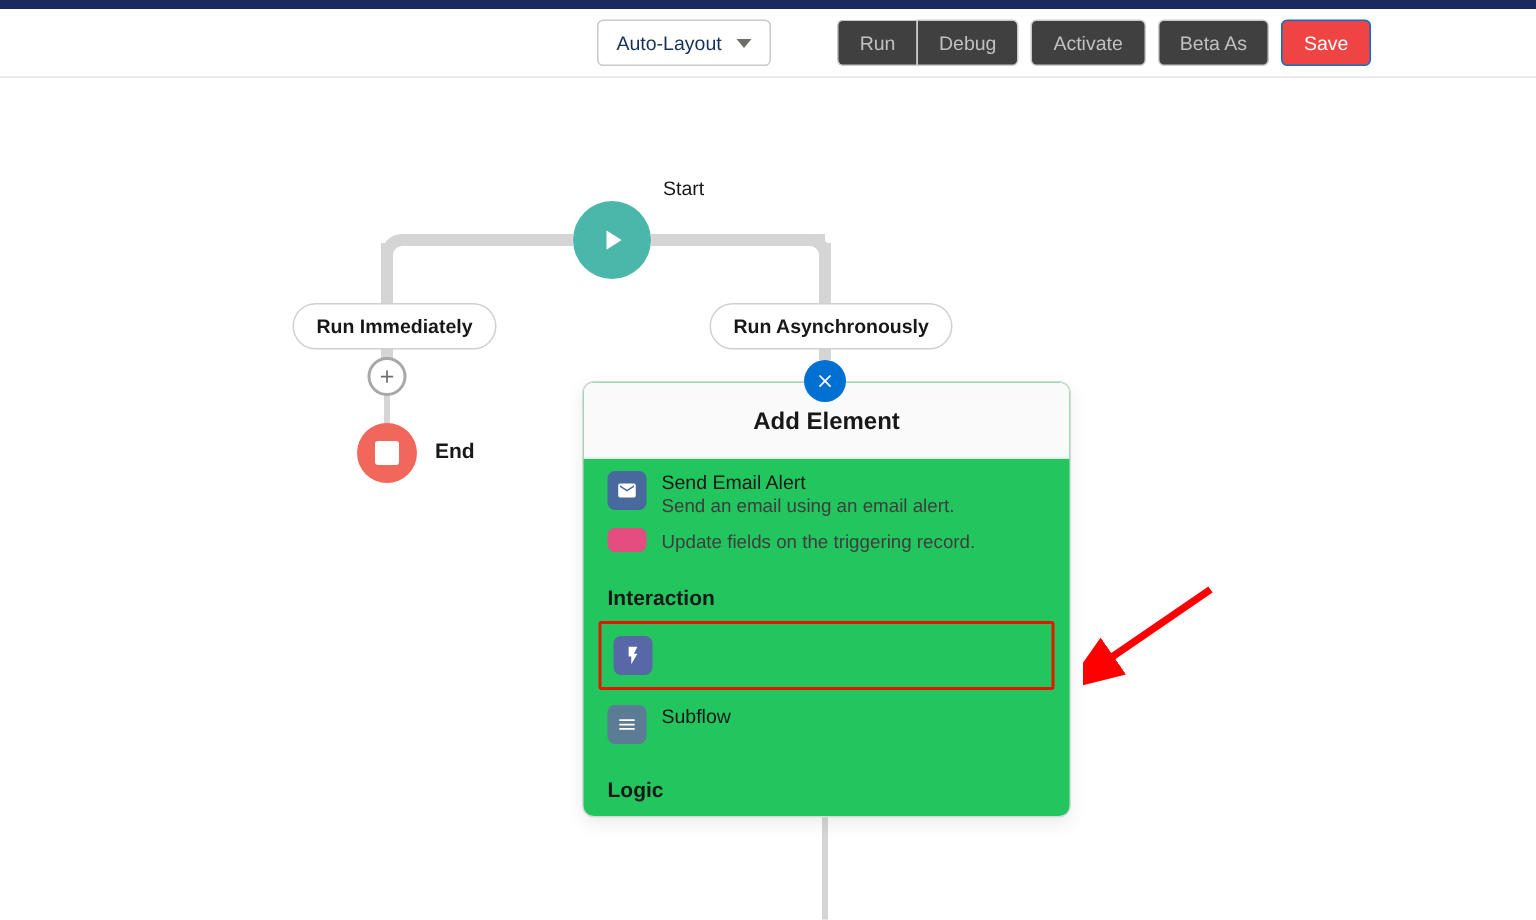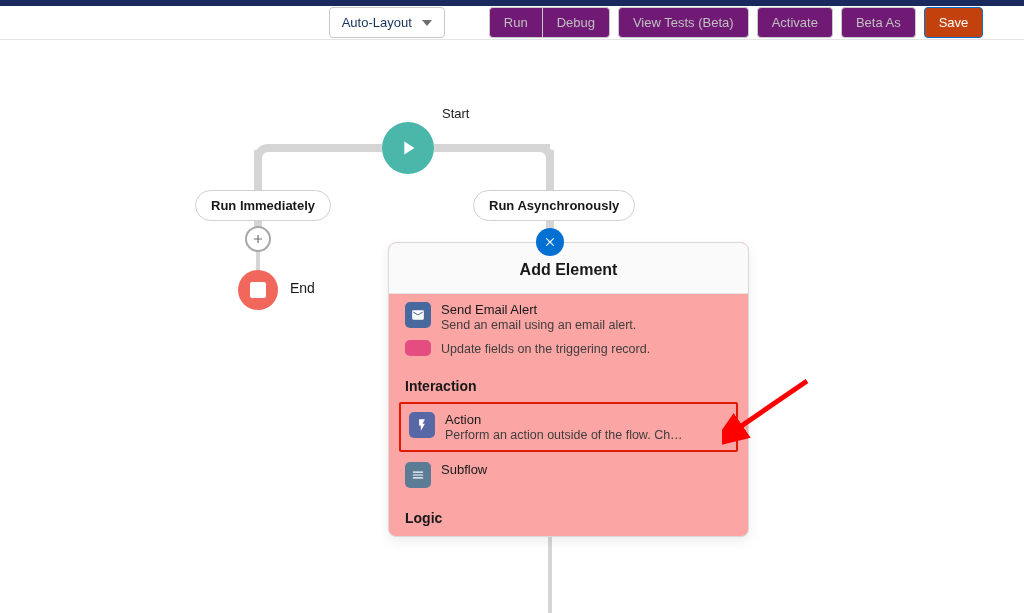--- a/index.html
+++ b/index.html
@@ -13,21 +13,21 @@
   }
   .topbar-stripe {
     height: 6px;
     width: 100%;
     background: #1a2a5e;
   }
   .toolbar {
     display: flex;
     align-items: center;
     justify-content: center;
-    height: 34px;
+    height: 46px;
     border-bottom: 1px solid #e5e5e5;
     gap: 8px;
     padding: 0 12px;
   }
   .dropdown {
     display: inline-flex;
     align-items: center;
     gap: 10px;
     padding: 7px 12px;
     border: 1px solid #c9c9c9;
@@ -39,28 +39,28 @@
   }
   .chevron {
     width: 0; height: 0;
     border-left: 5px solid transparent;
     border-right: 5px solid transparent;
     border-top: 6px solid #706e6b;
   }
   .btn {
     padding: 7px 14px;
     border: 1px solid #c9c9c9;
-    background: #701a75;
+    background: #404040;
     border-radius: 4px;
     font-size: 13px;
     color: #c0c0c0;
     cursor: pointer;
   }
   .btn.primary {
-    background: #c2410c;
+    background: #ef4444;
     border-color: #0070d2;
     color: #fff;
     font-weight: 500;
   }
   .btn-group { display: flex; }
   .btn-group .btn:first-child { border-radius: 4px 0 0 4px; border-right: none; }
   .btn-group .btn:last-child  { border-radius: 0 4px 4px 0; }
   .canvas {
     position: relative;
     width: 100%;
@@ -170,42 +170,42 @@
   }
   .end-circle .square {
     width: 16px; height: 16px;
     background: #fff;
     border-radius: 2px;
   }
   .end-left { left: 238px; top: 230px; }
   .end-label {
     position: absolute;
     font-size: 14px;
-    font-weight: 400;
+    font-weight: 700;
     color: #181818;
   }
   .end-label-left { left: 290px; top: 240px; }
   
   .close-circle {
     position: absolute;
     left: 536px; top: 188px;
     width: 28px; height: 28px;
     background: #0070d2;
     border-radius: 50%;
     display: flex;
     align-items: center;
     justify-content: center;
     z-index: 5;
   }
   .close-circle svg { fill: #fff; }
   .popover {
     position: absolute;
     left: 388px; top: 202px;
-    width: 361px;
-    background: #fca5a5;
+    width: 326px;
+    background: #22c55e;
     border: 1px solid #d9d9d9;
     border-radius: 8px;
     box-shadow: 0 4px 12px rgba(0,0,0,.08);
     z-index: 4;
     overflow: hidden;
   }
   .popover-header {
     padding: 18px 0 14px;
     text-align: center;
     font-size: 16px;
@@ -281,21 +281,20 @@
   <div style="width:280px"></div>
   <div class="dropdown">
     <span>Auto-Layout</span>
     <span class="chevron"></span>
   </div>
   <div style="width:28px"></div>
   <div class="btn-group">
     <button class="btn">Run</button>
     <button class="btn">Debug</button>
   </div>
-  <button class="btn">View Tests (Beta)</button>
   <button class="btn">Activate</button>
   <button class="btn">Beta As</button>
   <button class="btn primary">Save</button>
 </div>
 
 <div class="canvas">
 
   <div class="flow-header">
     <div style="font-weight:700; margin-top:-4px; color:#181818; visibility:hidden">Record-Triggered Flow</div>
     <div>Start</div>
@@ -360,24 +359,20 @@
       </div>
 
       <div class="section-header">Interaction</div>
 
       <div class="element-item highlighted">
         <div class="icon-sq icon-blue" style="background:#5867a6">
           <svg width="14" height="14" viewBox="0 0 24 24" fill="#fff">
               <path d="M7 2v11h3v9l7-12h-4l4-8z"></path>
             </svg>
         </div>
-        <div class="element-text">
-          <div class="element-title">Action</div>
-          <div class="element-desc">Perform an action outside of the flow. Ch…</div>
-        </div>
       </div>
 
       <div class="element-item">
         <div class="icon-sq icon-slate">
           <svg width="14" height="14" viewBox="0 0 24 24" fill="#fff">
               <path d="M4 7h16M4 12h16M4 17h16" stroke="#fff" stroke-width="2" stroke-linecap="round"></path>
             </svg>
         </div>
         <div class="element-text">
           <div class="element-title">Subflow</div>

